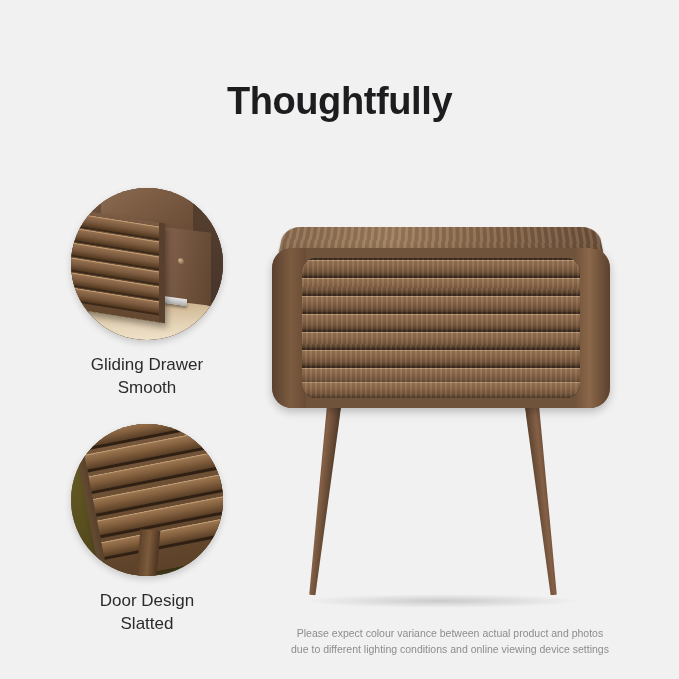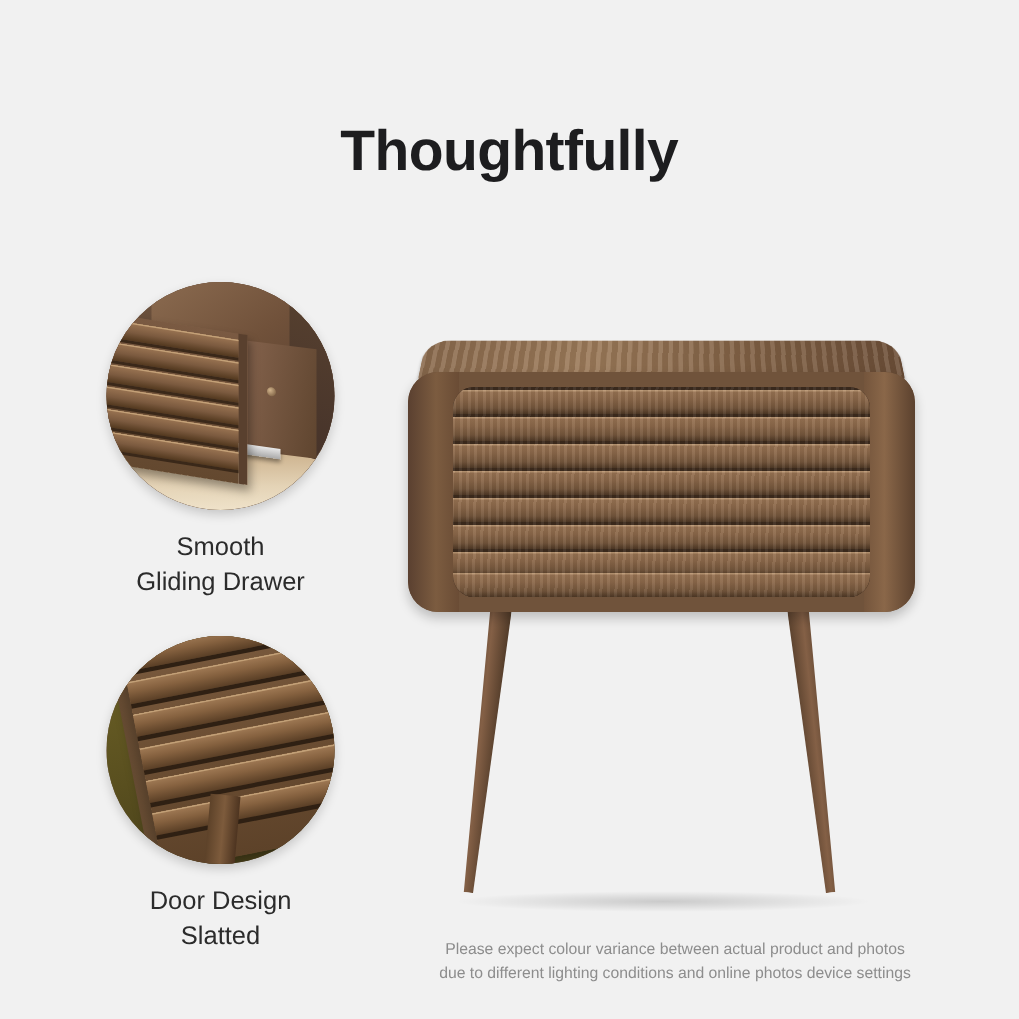--- a/index.html
+++ b/index.html
@@ -294,22 +294,22 @@
           <div class="i1-slat" style="top:4%"></div>
           <div class="i1-slat" style="top:19%"></div>
           <div class="i1-slat" style="top:34%"></div>
           <div class="i1-slat" style="top:49%"></div>
           <div class="i1-slat" style="top:64%"></div>
           <div class="i1-slat" style="top:79%"></div>
         </div>
       </div>
     </div>
     <div class="caption">
+      <span>Gliding Drawer</span>
       <span>Smooth</span>
-      <span>Gliding Drawer</span>
     </div>
   </div>
 
   <div class="feature feature-2">
     <div class="circle-wrap">
       <div class="circle">
         <div class="i2-bg"></div>
         <div class="i2-frame"></div>
         <div class="i2-panel">
           <div class="i2-slat" style="top:6%"></div>
@@ -345,16 +345,16 @@
         <div class="ns-slat" style="top:92px"></div>
         <div class="ns-slat" style="top:110px"></div>
         <div class="ns-slat" style="top:124px"></div>
         <div class="ns-grain"></div>
       </div>
     </div>
   </div>
 
   <div class="disclaimer">
     <span>Please expect colour variance between actual product and photos</span>
-    <span>due to different lighting conditions and online photos device settings</span>
+    <span>due to different lighting conditions and online viewing device settings</span>
   </div>
 
 </div>
 
 </body></html>

